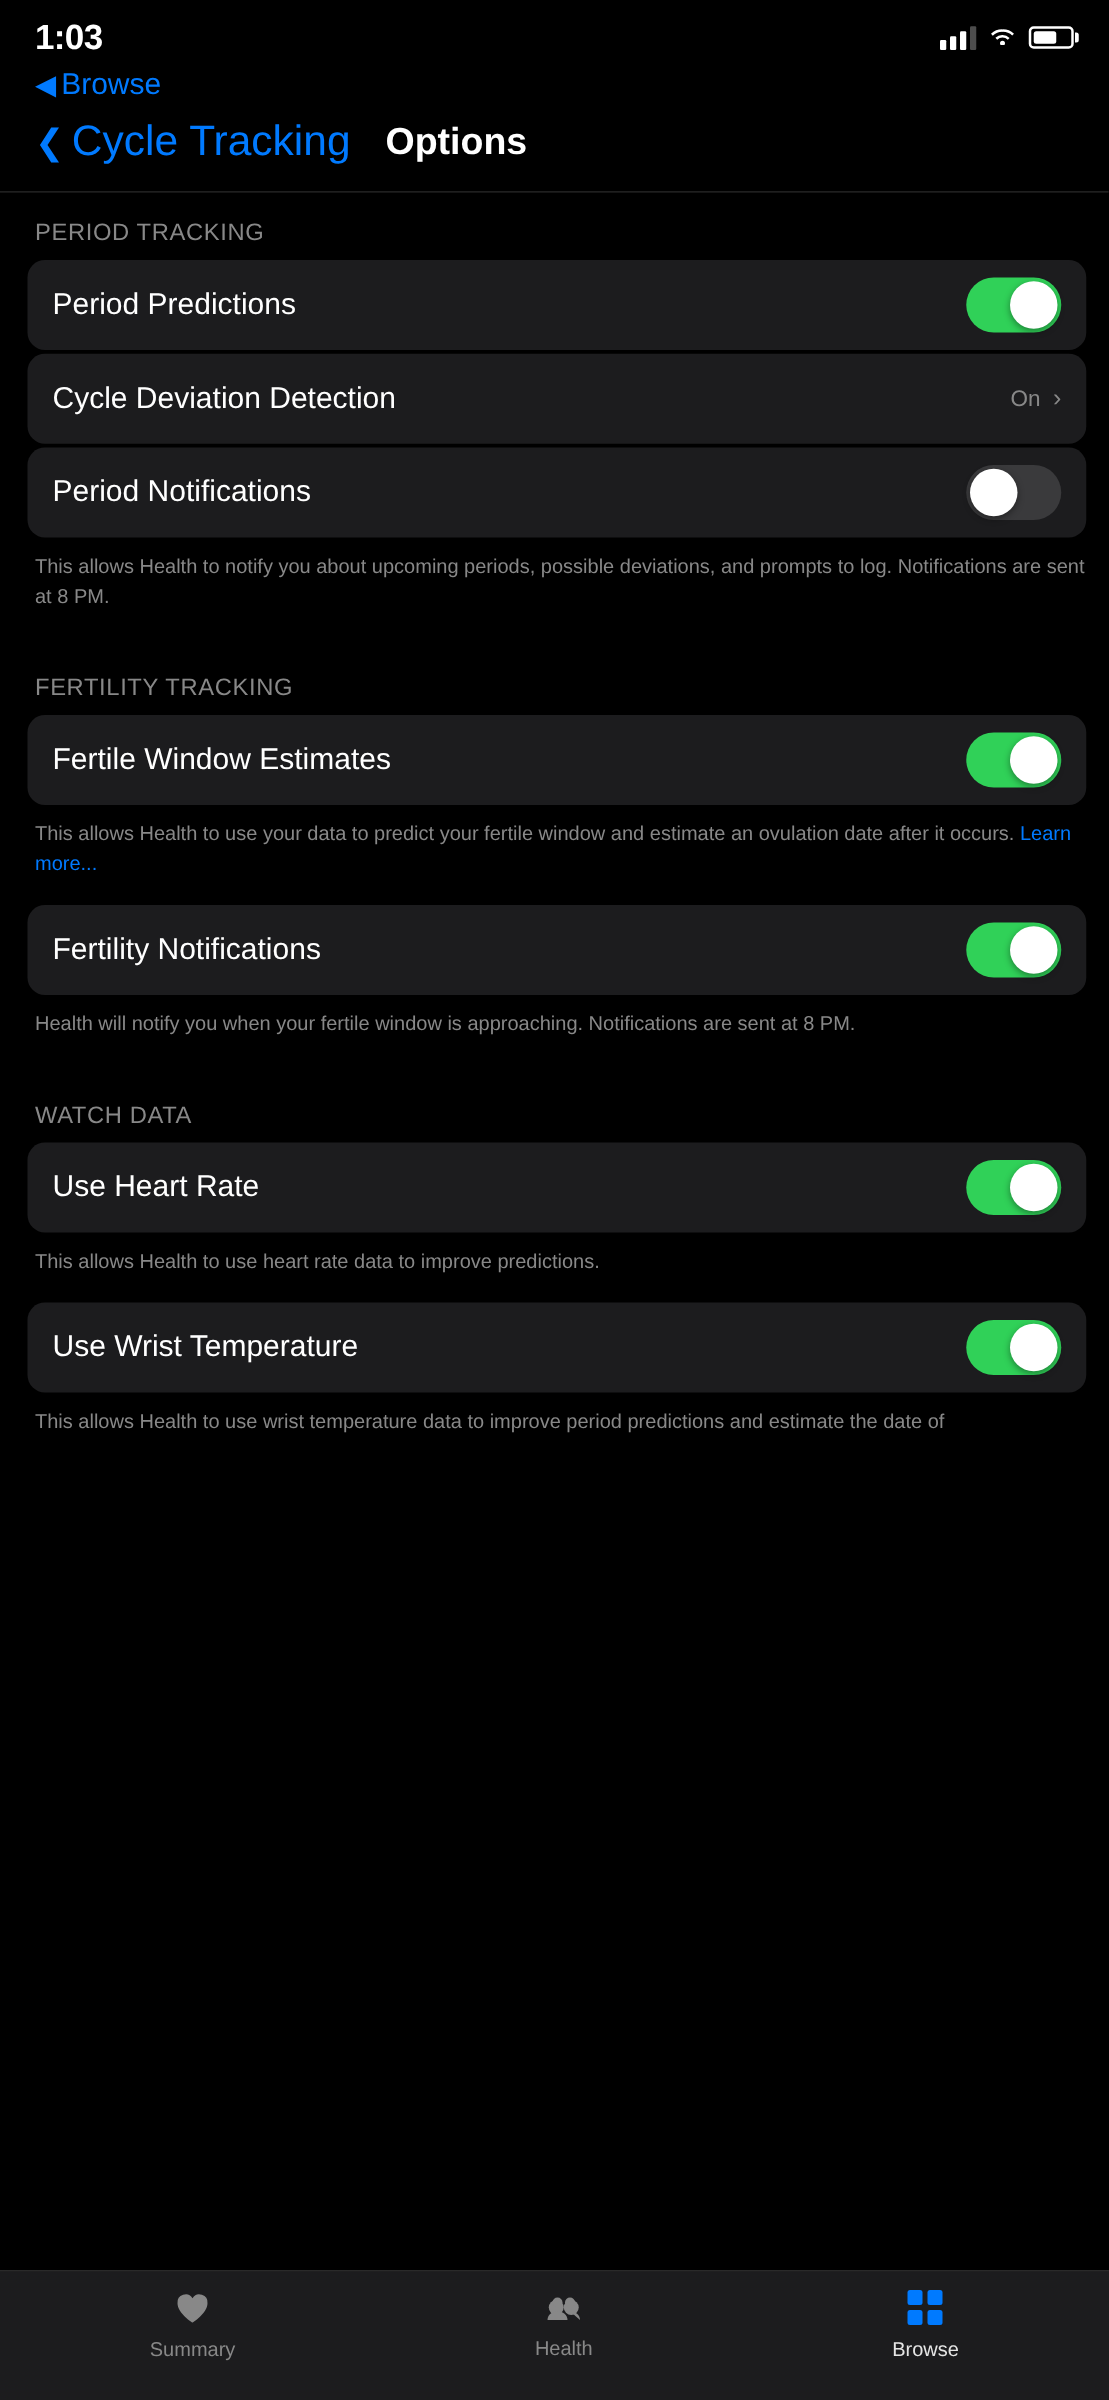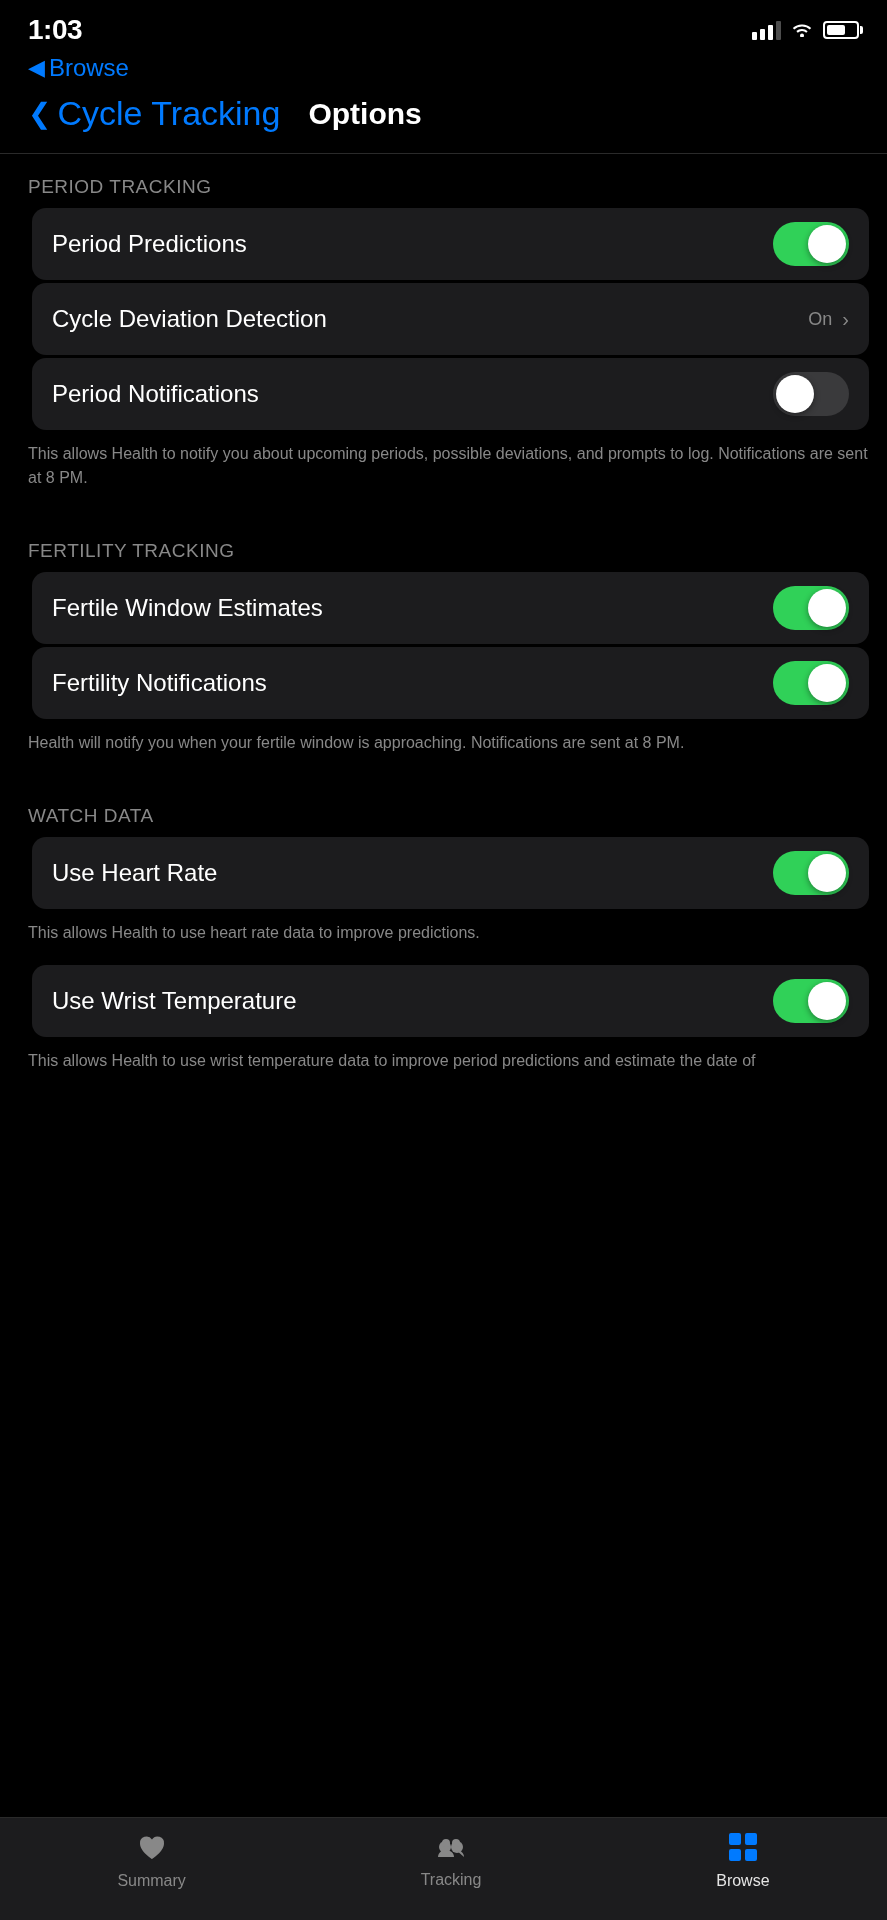--- a/index.html
+++ b/index.html
@@ -129,21 +129,21 @@
       font-weight: 400;
       color: #888;
       letter-spacing: 0.5px;
       text-transform: uppercase;
     }
 
     
     .settings-row {
       background: #1c1c1e;
       border-radius: 14px;
-      margin: 0 18px 2px 32px;
+      margin: 0 18px 2px 22px;
       padding: 0 20px;
       display: flex;
       align-items: center;
       justify-content: space-between;
       min-height: 72px;
     }
     .settings-row + .settings-row {
       margin-top: 3px;
     }
     .row-label {
@@ -337,20 +337,23 @@
   <div class="section-group">
     <div class="section-header">FERTILITY TRACKING</div>
 
     <div class="settings-row">
       <span class="row-label">Fertile Window Estimates</span>
       <div class="toggle on">
         <div class="toggle-knob"></div>
       </div>
     </div>
 
+    <div class="description">
+      This allows Health to use your data to predict your fertile window and estimate an ovulation date after it occurs. <a>Learn more...</a>
+    </div>
 
     <div class="settings-row">
       <span class="row-label">Fertility Notifications</span>
       <div class="toggle on">
         <div class="toggle-knob"></div>
       </div>
     </div>
 
     <div class="description">
       Health will notify you when your fertile window is approaching. Notifications are sent at 8 PM.
@@ -402,21 +405,21 @@
         <circle cx="10" cy="14" r="6"></circle>
         <circle cx="22" cy="14" r="6"></circle>
         <path d="M16 8a8 8 0 0 1 0 12" fill="none" stroke="#888" stroke-width="0"></path>
 
         <circle cx="11" cy="10" r="4"></circle>
         <circle cx="21" cy="10" r="4"></circle>
         <path d="M3 24c0-4 3.6-7 8-7s8 3 8 7" fill="#888"></path>
         <path d="M21 17c4.4 0 8 3 8 7" fill="#888"></path>
       </svg>
     </div>
-    <span class="tab-label">Tracking</span>
+    <span class="tab-label">Health</span>
   </div>
 
   <div class="tab-item">
     <div>
       <svg width="30" height="30" viewBox="0 0 30 30">
         <rect x="1" y="1" width="12" height="12" rx="2" fill="#007AFF"></rect>
         <rect x="17" y="1" width="12" height="12" rx="2" fill="#007AFF"></rect>
         <rect x="1" y="17" width="12" height="12" rx="2" fill="#007AFF"></rect>
         <rect x="17" y="17" width="12" height="12" rx="2" fill="#007AFF"></rect>
       </svg>

